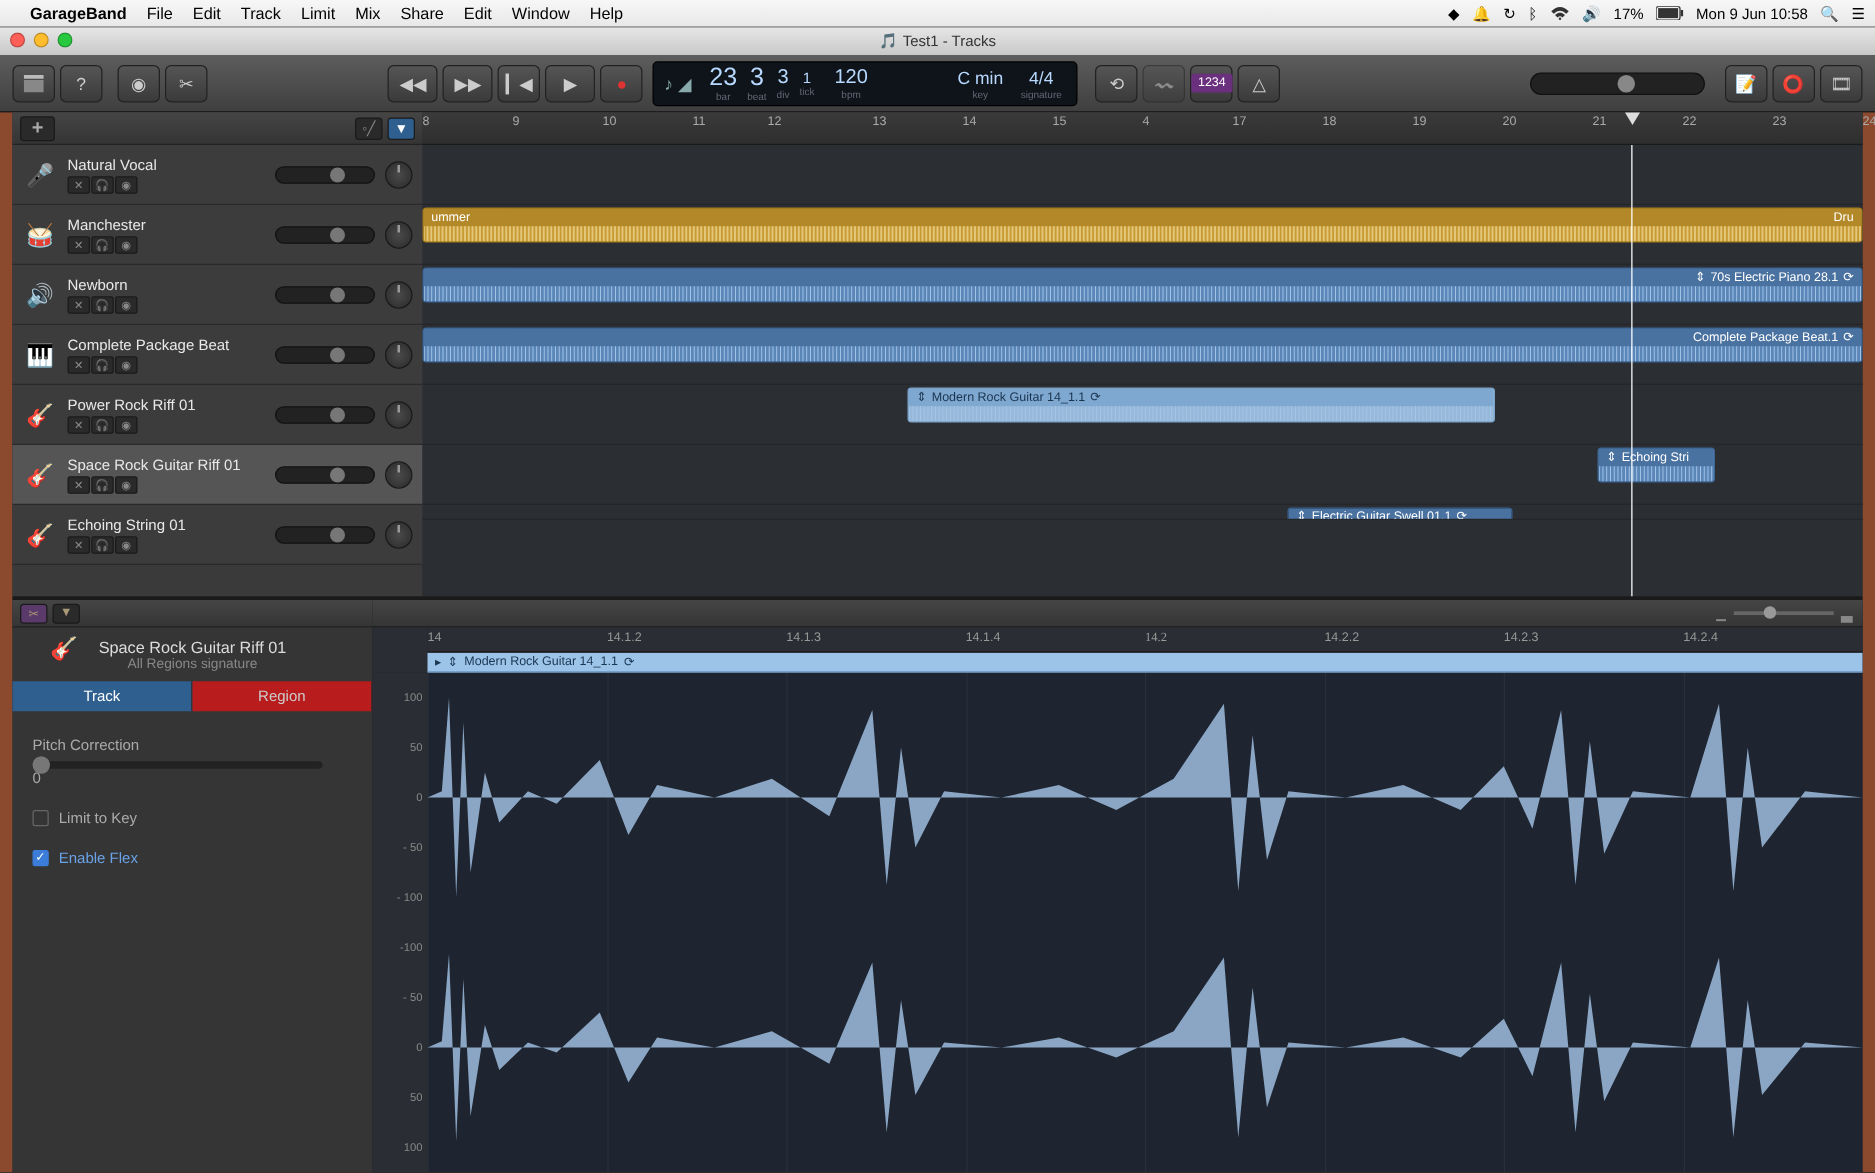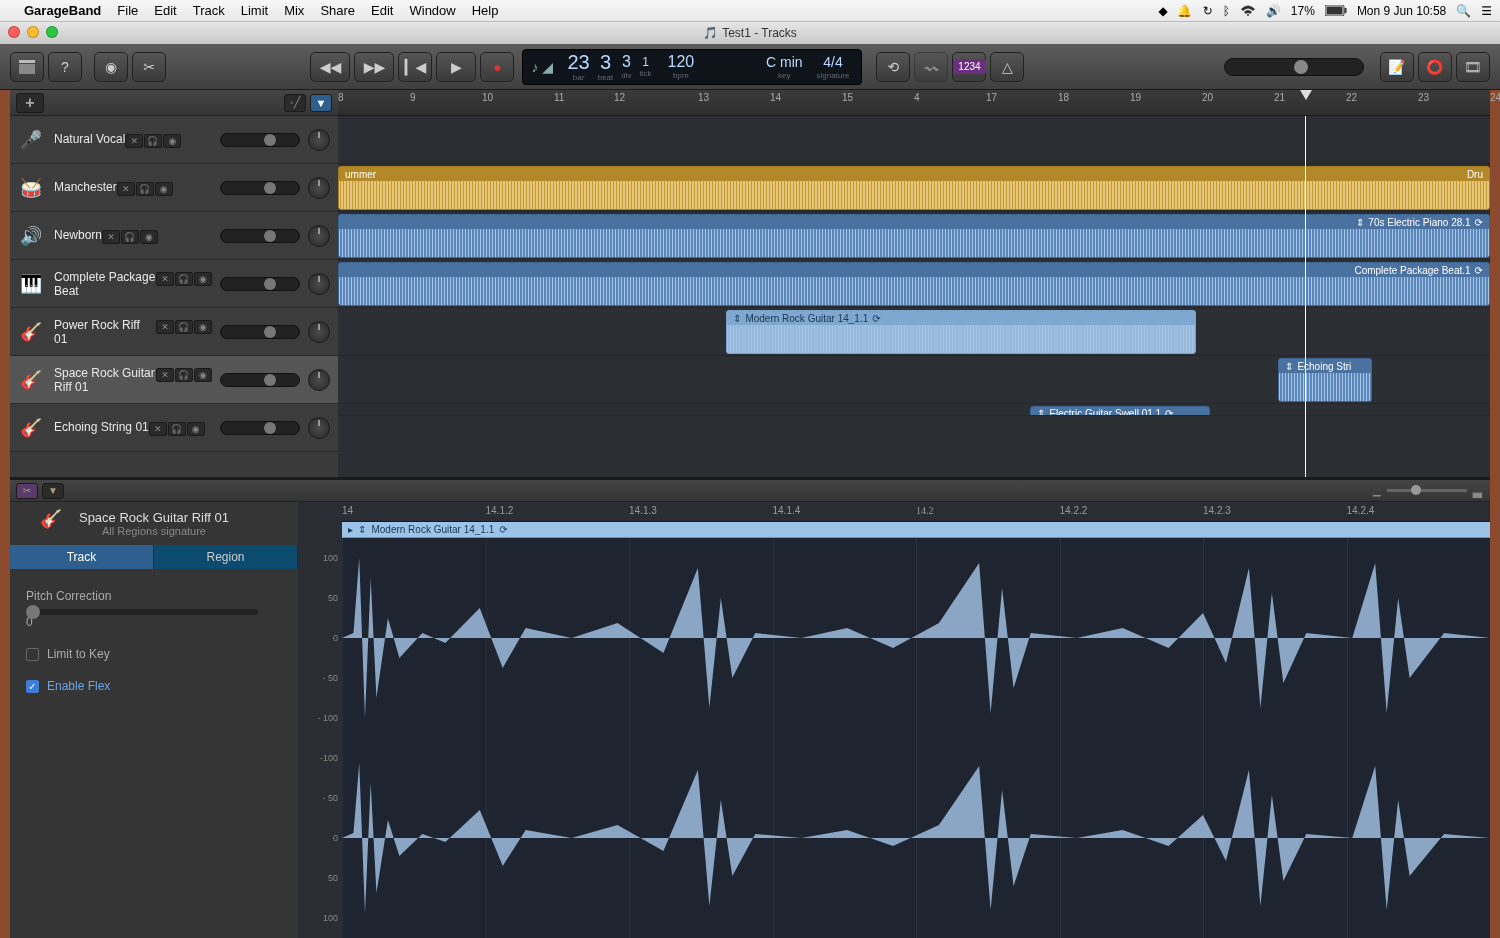--- a/index.html
+++ b/index.html
@@ -49,36 +49,36 @@
 .trackheaders { width: 328px; background: #3a3a3a; display: flex; flex-direction: column; }
 .th-top { height: 26px; background: linear-gradient(#454545,#353535); display: flex; align-items: center; padding: 0 6px; gap: 6px; border-bottom: 1px solid #222; }
 .th-top .add { width: 28px; height: 20px; background: #2a2a2a; border: 1px solid #1a1a1a; border-radius: 3px; display: flex; align-items: center; justify-content: center; color: #aaa; font-weight: bold; }
 .th-top .right { margin-left: auto; display: flex; gap: 4px; }
 .th-top .smb { width: 22px; height: 18px; background: #2a2a2a; border: 1px solid #1a1a1a; border-radius: 3px; display: flex; align-items: center; justify-content: center; color: #888; font-size: 11px; }
 .th-top .smb.active { background: #2e5f8f; color: #fff; }
 
 .track { height: 48px; display: flex; align-items: center; padding: 0 8px; border-bottom: 1px solid #2a2a2a; background: #3c3c3c; gap: 8px; }
 .track.selected { background: #555; }
 .track .ticon { width: 28px; height: 28px; display: flex; align-items: center; justify-content: center; font-size: 18px; }
-.track .tinfo { display: flex; flex-direction: row; flex: 1; }
+.track .tinfo { display: flex; flex-direction: column; flex: 1; }
 .track .tname { font-size: 12px; color: #e8e8e8; }
 .track .tctrls { display: flex; gap: 1px; margin-top: 2px; }
 .track .tc { width: 18px; height: 14px; background: #2a2a2a; border: 1px solid #1a1a1a; border-radius: 2px; display: flex; align-items: center; justify-content: center; font-size: 9px; color: #888; }
 .track .vol { width: 80px; height: 14px; background: #222; border-radius: 7px; position: relative; border: 1px solid #111; }
 .track .vol .vt { position: absolute; top: 0; width: 12px; height: 12px; background: #777; border-radius: 50%; }
 .track .knob { width: 22px; height: 22px; border-radius: 50%; background: radial-gradient(#4a4a4a,#2a2a2a); border: 1px solid #1a1a1a; position: relative; }
 .track .knob::after { content: ''; position: absolute; top: 2px; left: 50%; width: 2px; height: 6px; background: #999; transform: translateX(-50%); }
 
 
 .timeline { flex: 1; display: flex; flex-direction: column; background: #2b2e33; position: relative; }
 .ruler { height: 26px; background: linear-gradient(#3a3a3a,#2e2e2e); border-bottom: 1px solid #1a1a1a; position: relative; font-size: 10px; color: #aaa; }
 .ruler .tick { position: absolute; top: 2px; }
 .lanes { flex: 1; position: relative; }
 .lane { height: 48px; border-bottom: 1px solid #24262a; position: relative; }
-.region { position: absolute; top: 2px; height: 44px; border-radius: 3px; overflow: hidden; }
+.region { position: absolute; top: 2px; height: 28px; border-radius: 3px; overflow: hidden; }
 .region .rhead { height: 14px; font-size: 10px; color: #fff; padding: 0 6px; display: flex; align-items: center; gap: 4px; }
 .region .rbody { height: 30px; background-size: 3px 100%; }
 .reg-yellow { background: #c79a33; border: 1px solid #a57d1e; }
 .reg-yellow .rhead { background: #b38829; }
 .reg-blue { background: #5a86b8; border: 1px solid #3d6594; }
 .reg-blue .rhead { background: #4a72a0; }
 .reg-sel { background: #96b8d9; border: 1px solid #7aa3cc; }
 .reg-sel .rhead { background: #7fa8d0; color: #1a3550; }
 .region .loop { font-size: 10px; }
 .playhead { position: absolute; top: 0; bottom: 0; width: 1px; background: #fff; z-index: 5; }
@@ -91,21 +91,21 @@
 
 .editor { flex: 1; display: flex; }
 .ed-left { width: 288px; background: #353535; display: flex; flex-direction: column; }
 .ed-left-top { height: 22px; background: linear-gradient(#454545,#353535); display: flex; align-items: center; padding: 0 6px; gap: 4px; border-bottom: 1px solid #222; }
 .ed-left-top .smb { width: 22px; height: 16px; background: #2a2a2a; border: 1px solid #1a1a1a; border-radius: 3px; display: flex; align-items: center; justify-content: center; font-size: 10px; color: #a97; }
 .ed-trackname { text-align: center; padding: 8px; }
 .ed-trackname .n1 { font-size: 13px; color: #ddd; }
 .ed-trackname .n2 { font-size: 11px; color: #888; }
 .ed-guitar { position: absolute; left: 30px; top: 6px; font-size: 18px; }
 .ed-tabs { display: flex; height: 24px; }
-.ed-tab { flex: 1; display: flex; align-items: center; justify-content: center; font-size: 12px; color: #ccc; background: #0c4a6e; border-right: 1px solid #2a2a2a; }
+.ed-tab { flex: 1; display: flex; align-items: center; justify-content: center; font-size: 12px; color: #ccc; background: #b91c1c; border-right: 1px solid #2a2a2a; }
 .ed-tab.active { background: #2e5f8f; color: #fff; }
 .ed-body { flex: 1; padding: 20px 16px; color: #aaa; font-size: 12px; display: flex; flex-direction: column; gap: 18px; }
 .ed-body .lbl { margin-bottom: 6px; }
 .pslider { height: 6px; background: #222; border-radius: 3px; position: relative; }
 .pslider .pt { position: absolute; left: 0; top: -4px; width: 14px; height: 14px; background: #777; border-radius: 50%; }
 .chk { display: flex; align-items: center; gap: 8px; }
 .chkbox { width: 13px; height: 13px; border: 1px solid #666; border-radius: 2px; display: flex; align-items: center; justify-content: center; font-size: 10px; }
 .chkbox.checked { background: #3b7dd8; border-color: #3b7dd8; color: #fff; }
 
 .ed-right { flex: 1; display: flex; flex-direction: column; background: #1e2530; position: relative; }

